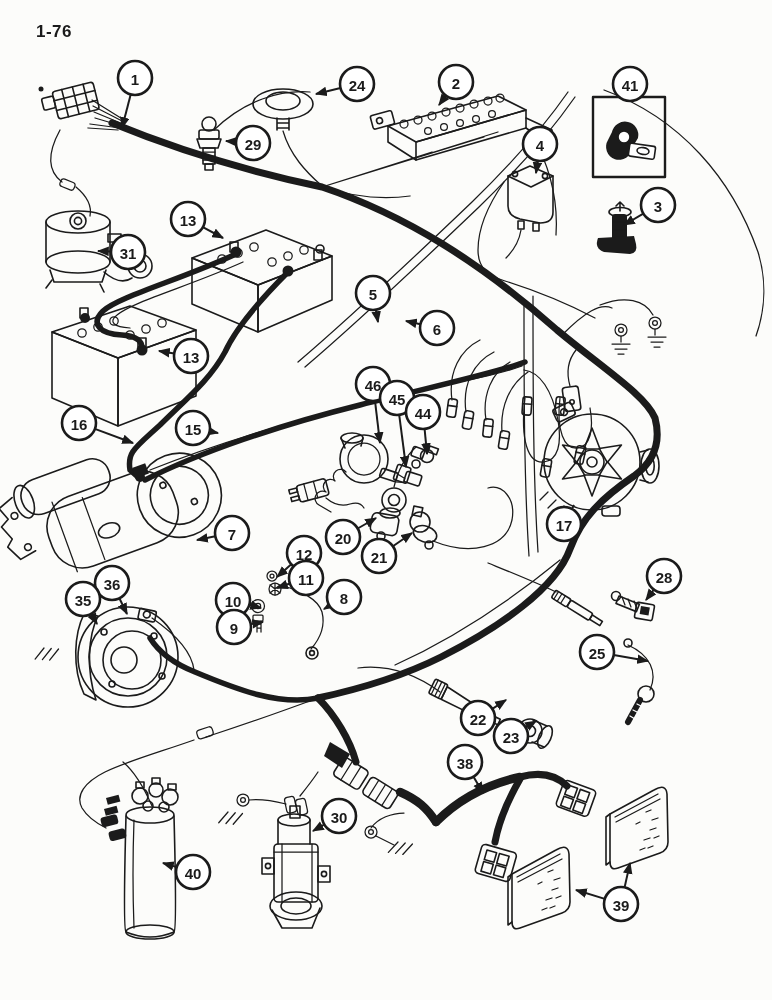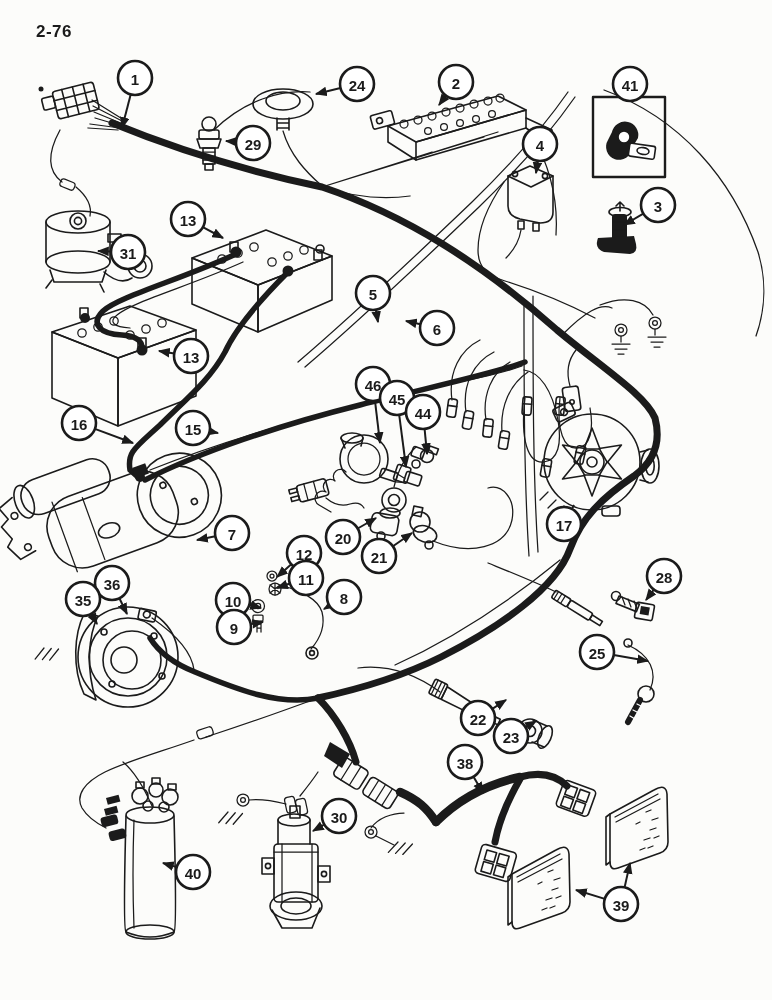--- a/index.html
+++ b/index.html
@@ -17,21 +17,21 @@
   .wf{fill:#fff}
   .cnum{fill:#fff;stroke:var(--ink,#1b1b1b);stroke-width:2.6}
   .ctext{fill:var(--ink,#1b1b1b);font:bold 15px "Liberation Sans",sans-serif;
          text-anchor:middle;dominant-baseline:central}
   .leader{stroke:var(--ink,#1b1b1b);stroke-width:2;fill:none}
 </style>
 </head>
 <body>
 
 <div class="stage">
-  <div class="page-label">2-76</div>
+  <div class="page-label">1-76</div>
 
   <svg width="772" height="1000" viewBox="0 0 772 1000">
     <defs>
       <marker id="arr" viewBox="0 0 10 8" refX="9" refY="4" markerWidth="12" markerHeight="10" markerUnits="userSpaceOnUse" orient="auto">
         <path d="M0,0 L10,4 L0,8 Z" fill="#1b1b1b"></path>
       </marker>
       <g id="gnd">
         <path d="M-9,0 H9 M-6,5 H6 M-3,10 H3"></path>
       </g>
       <g id="hatch">

